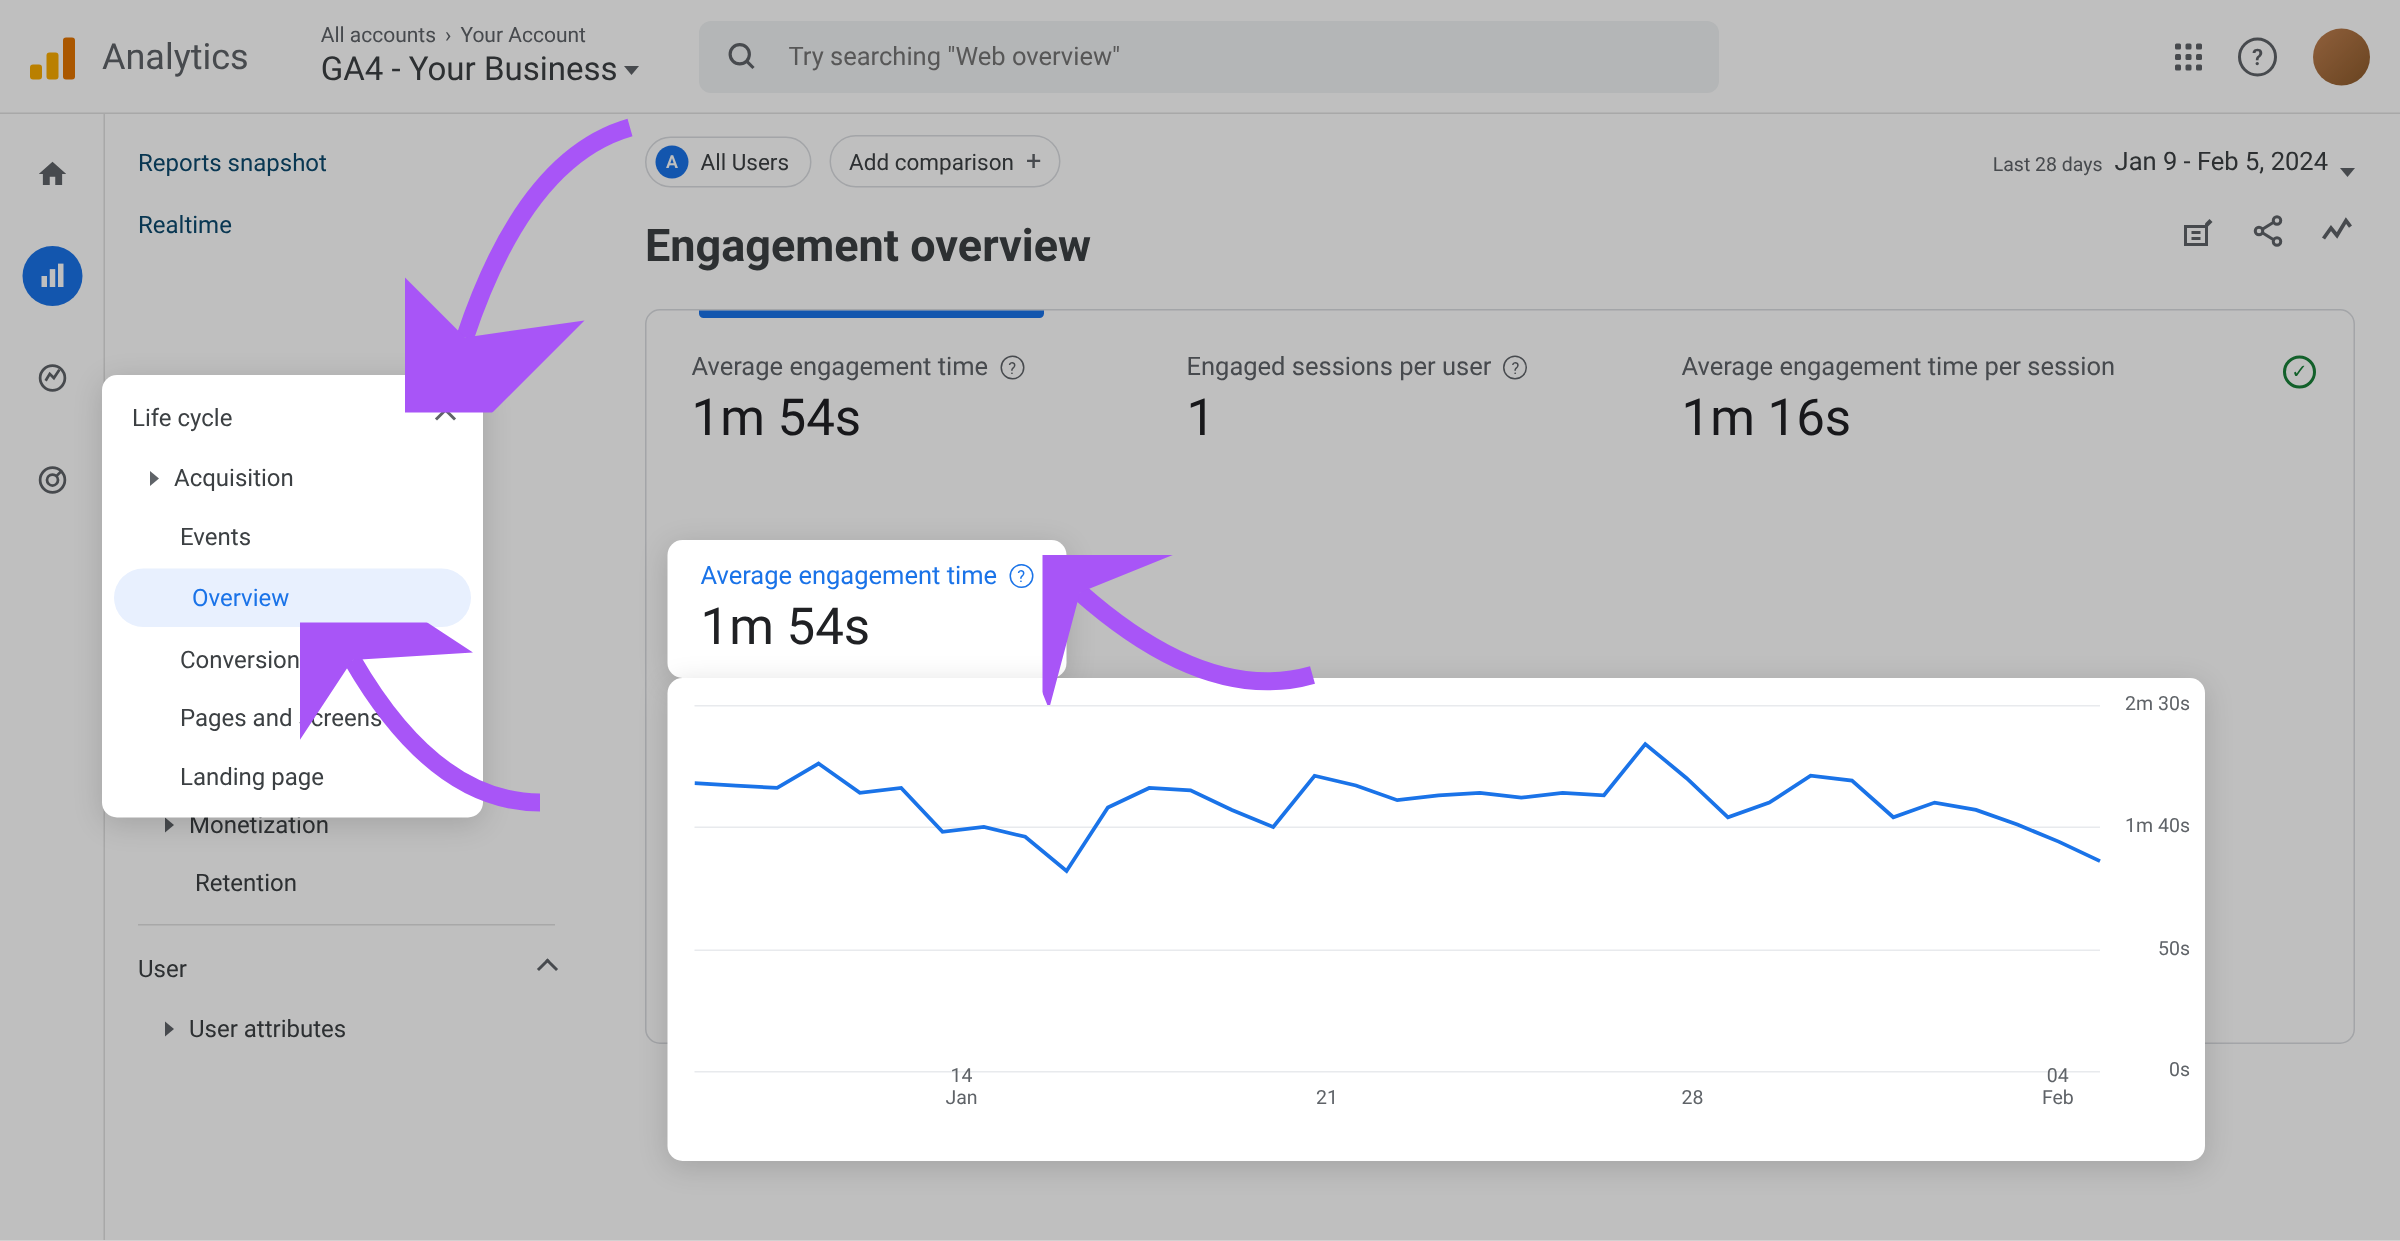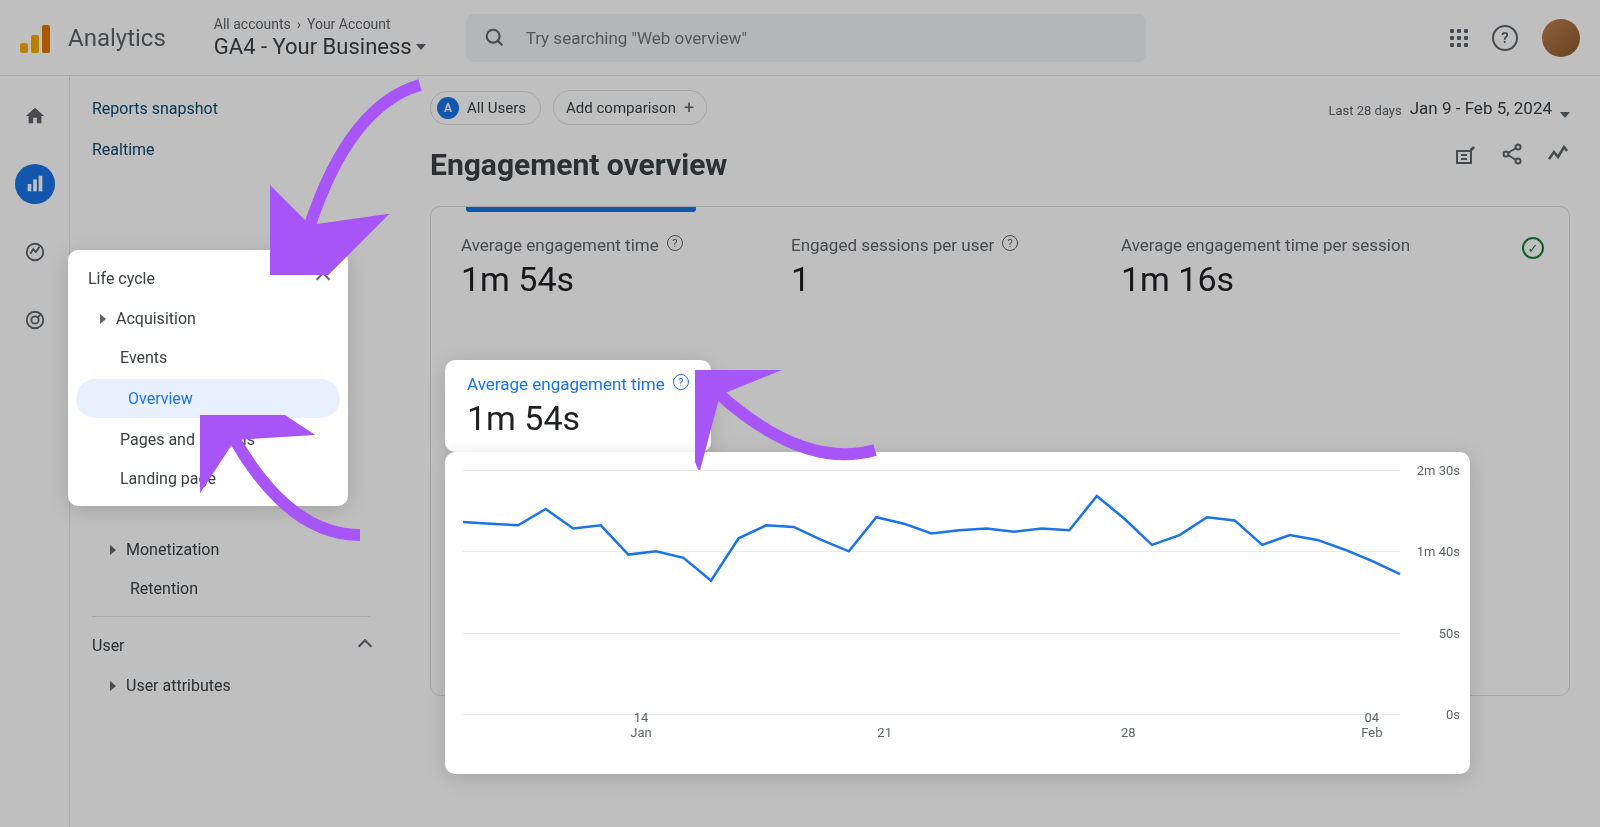--- a/index.html
+++ b/index.html
@@ -48,31 +48,31 @@
 .date-label{color:#5f6368;font-size:13px}
 .date-range{color:#3c4043;font-size:17px}
 .page-title{font-size:30px;color:#3c4043;margin-top:22px}
 .title-row{display:flex;align-items:center}
 .action-icons{margin-left:auto;display:flex;gap:22px}
 .action-icons svg{width:24px;height:24px;stroke:#5f6368;fill:none}
 .card{margin-top:24px;border:1px solid #dadce0;border-radius:10px;padding:0;position:relative;height:490px}
 .tab-indicator{position:absolute;top:0;left:35px;width:230px;height:5px;background:#1a73e8;border-radius:0 0 3px 3px}
 .metrics-row{display:flex;padding:28px 30px 10px;gap:70px}
 .metric{min-width:260px}
-.metric-label{font-size:17px;color:#5f6368;display:flex;align-items:flex-start;gap:8px}
+.metric-label{font-size:17px;color:#5f6368;display:flex;align-items:center;gap:8px}
 .metric-value{font-size:34px;color:#202124;margin-top:4px}
 .info-icon{width:16px;height:16px;border:1.5px solid #5f6368;border-radius:50%;display:inline-flex;align-items:center;justify-content:center;font-size:11px;color:#5f6368}
 .check-circle{width:22px;height:22px;border:2px solid #188038;border-radius:50%;display:flex;align-items:center;justify-content:center;color:#188038;font-size:13px;margin-left:auto;position:absolute;right:25px;top:30px}
 .y-label{position:absolute;right:0;font-size:13px;color:#5f6368;transform:translateY(-50%)}
 .x-label{position:absolute;bottom:-32px;font-size:13px;color:#5f6368;text-align:center;transform:translateX(-50%)}
 .grid-line{position:absolute;left:0;right:60px;height:1px;background:#e8eaed}
 svg.line-chart{position:absolute;inset:0}
 
 .hl{position:absolute;z-index:20;background:#fff;border-radius:10px;box-shadow:0 4px 20px rgba(0,0,0,0.15)}
-.hl-nav{left:68px;top:250px;width:280px;padding:8px 0}
+.hl-nav{left:68px;top:250px;width:254px;padding:8px 0}
 .hl-metric{left:445px;top:360px;padding:14px 22px;border-radius:10px}
 .hl-chart{left:445px;top:452px;width:1025px;height:322px;padding:18px 10px 30px 18px}
 .eng-underline{border-bottom:3px solid #a855f7;padding-bottom:2px;display:inline-block}
 .nav-leaf.sel{background:#e8f0fe;color:#1a73e8}
 .nav-sub.sel{background:#f1f3f4;border-radius:24px}
 
 .arrow{position:absolute;z-index:30;pointer-events:none}
 </style>
 </head>
 <body>
@@ -241,20 +241,21 @@
   <div class="nav-section" style="padding:11px 20px">
     <span>Life cycle</span>
       <span class="chev"></span>
   </div>
   <div class="nav-sub" style="padding-left:32px">
       <span class="caret right"></span>
       <span>Acquisition</span>
     </div>
   <div class="nav-leaf">Events</div>
   <div class="nav-leaf sel" style="margin:2px 8px">Overview</div>
+  <div class="nav-leaf">Conversions</div>
   <div class="nav-leaf">Pages and screens</div>
   <div class="nav-leaf">Landing page</div>
 </div>
 
 <div class="hl hl-metric">
   <div class="metric-label" style="color:#1a73e8">
       <span>Average engagement time</span>
       <span class="info-icon" style="border-color:#1a73e8;color:#1a73e8">?</span>
     </div>
   <div class="metric-value">1m 54s</div>

